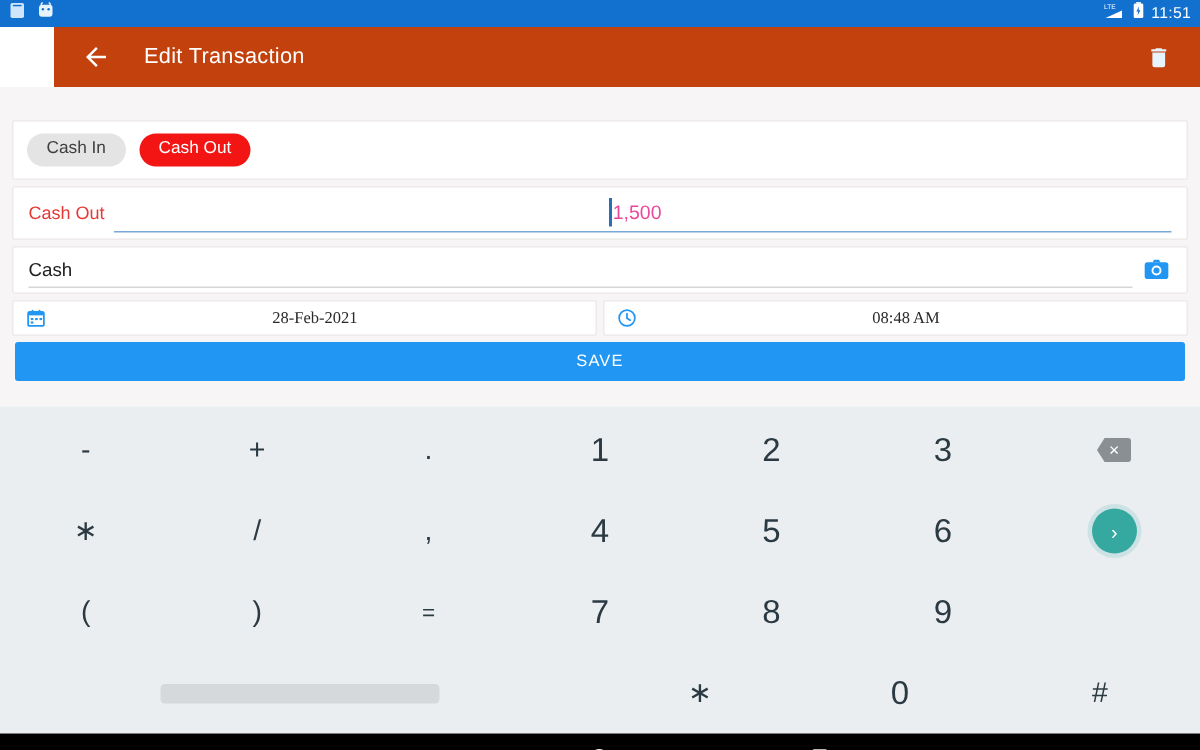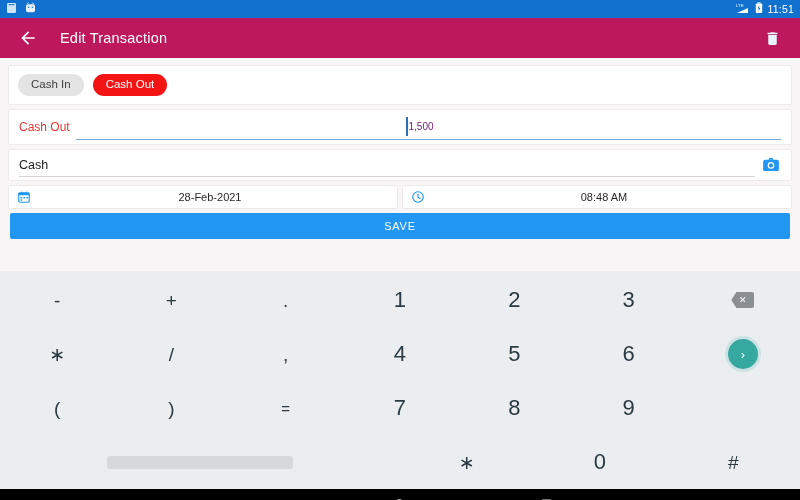--- a/index.html
+++ b/index.html
@@ -15,32 +15,32 @@
     height:18px; background:#1271cf; display:flex; align-items:center;
     padding:0 6px; color:#ffffff;
   }
   .sb-left { display:flex; align-items:center; gap:8px; }
   .sb-right { margin-left:auto; display:flex; align-items:center; gap:5px; }
   .sb-ico { display:block; }
   .sb-clock { font-size:10.5px; color:#ffffff; letter-spacing:.2px; line-height:1; }
 
   
   .appbar {
-    height:40px; background:#be185d; display:flex; align-items:center;
-    padding:0 16px; color:#fff;
+    height:40px; background:#c2410c; display:flex; align-items:center;
+    padding:0 16px; color:#fff;margin-left:36px;
   }
   .appbar .back { width:24px; height:24px; display:flex; align-items:center;
     justify-content:center; cursor:pointer; }
   .appbar .title { font-size:14.5px; margin-left:20px; color:#fff; letter-spacing:.2px; }
   .appbar .trash { margin-left:auto; width:24px; height:24px; display:flex;
     align-items:center; justify-content:center; cursor:pointer; }
 
   
   .form {
-    background:#f7f5f5; padding:7px 4px 6px 4px; height:213px;
+    background:#f7f5f5; padding:22px 4px 6px 4px; height:213px;
   }
   .card {
     background:#ffffff; border:1px solid #efeaea; border-radius:2px;
     margin:0 4px 4px 4px;
   }
 
   
   .chips { display:flex; align-items:center; gap:9px; height:40px; padding:0 9px; }
   .chip {
     border-radius:14px; font-size:11.5px; padding:5px 13px; line-height:1;
@@ -53,39 +53,39 @@
   .amount-card { height:36px; display:flex; align-items:center; padding:0 10px; }
   .amount-label { font-size:12px; color:#e53935; white-space:nowrap; }
   .amount-underline {
     flex:1; margin-left:6px; height:26px; position:relative;
     border-bottom:1.5px solid #7aa9d8; display:flex; align-items:center;
   }
   .amount-caretwrap {
     position:absolute; left:calc(100% - 375px); display:flex; align-items:center;
   }
   .caret { width:1.5px; height:19px; background:#2a6fb5; margin-right:1px; }
-  .amount-value { font-size:10px; color:#701a75; }
+  .amount-value { font-size:13px; color:#ec4899; }
 
   
   .note-card { height:32px; display:flex; align-items:center; padding:0 10px; }
   .note-underline {
     flex:1; height:24px; display:flex; align-items:center;
     border-bottom:1px solid #d8d5d5;
   }
   .note-value { font-size:12.5px; color:#212121; }
   .cam-btn {
     width:20px; height:20px; border-radius:2px; display:flex;
     align-items:center; justify-content:center; cursor:pointer; margin-left:6px;
   }
 
   
   .dt-row { display:flex; gap:4px; margin:0 4px 4px 4px; }
   .dt-card {
     flex:1; background:#fff; border:1px solid #efeaea; border-radius:2px;
-    height:24px; display:flex; align-items:center; padding:0 8px; cursor:pointer;
+    height:24px; display:flex; align-items:center; padding:0 8px; cursor:pointer;font-family:Liberation Serif, serif;
   }
   .dt-card .dt-text { flex:1; text-align:center; font-size:11px; color:#2a2a2a; }
 
   
   .save-btn {
     margin:0 6px; height:26px; background:#2196f3; border-radius:2px;
     display:flex; align-items:center; justify-content:center;
     color:#fff; font-size:11px; font-weight:normal; letter-spacing:.8px; cursor:pointer;
   }
 

